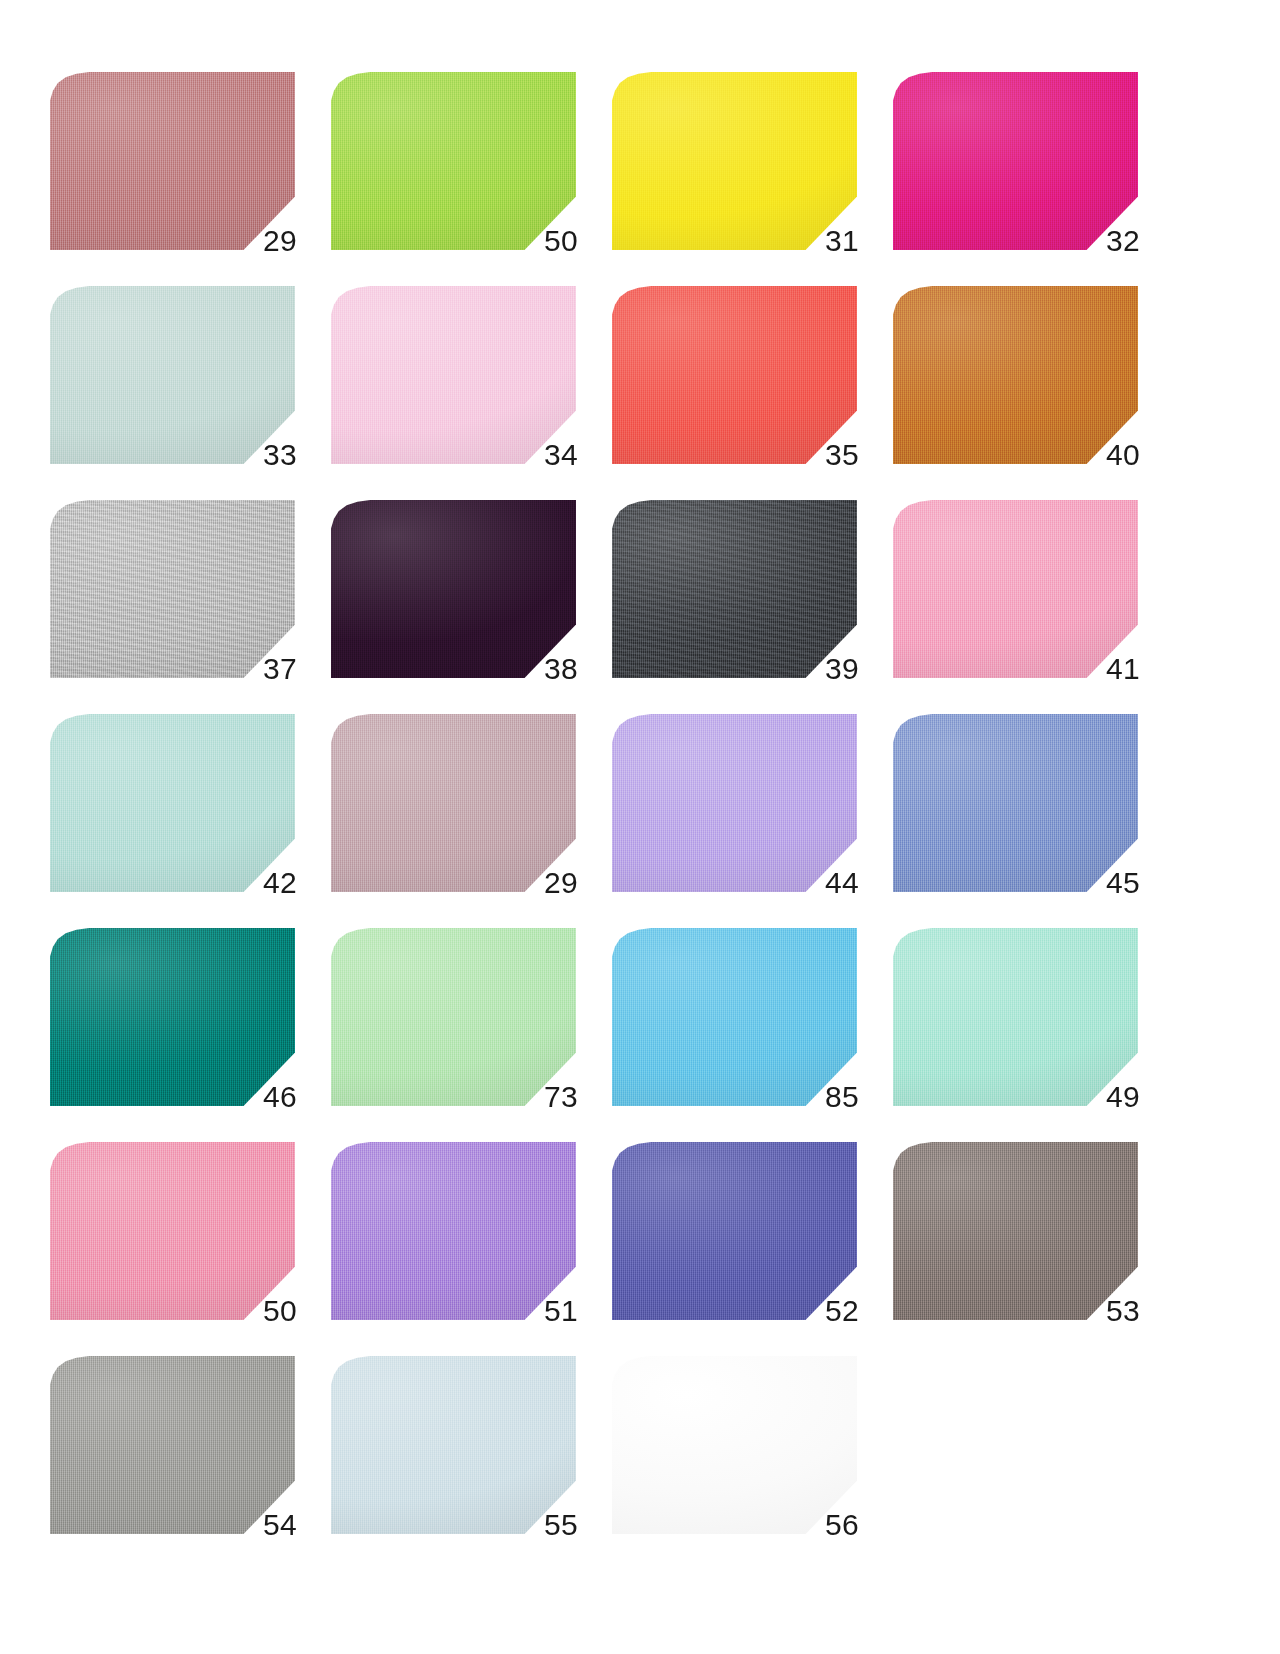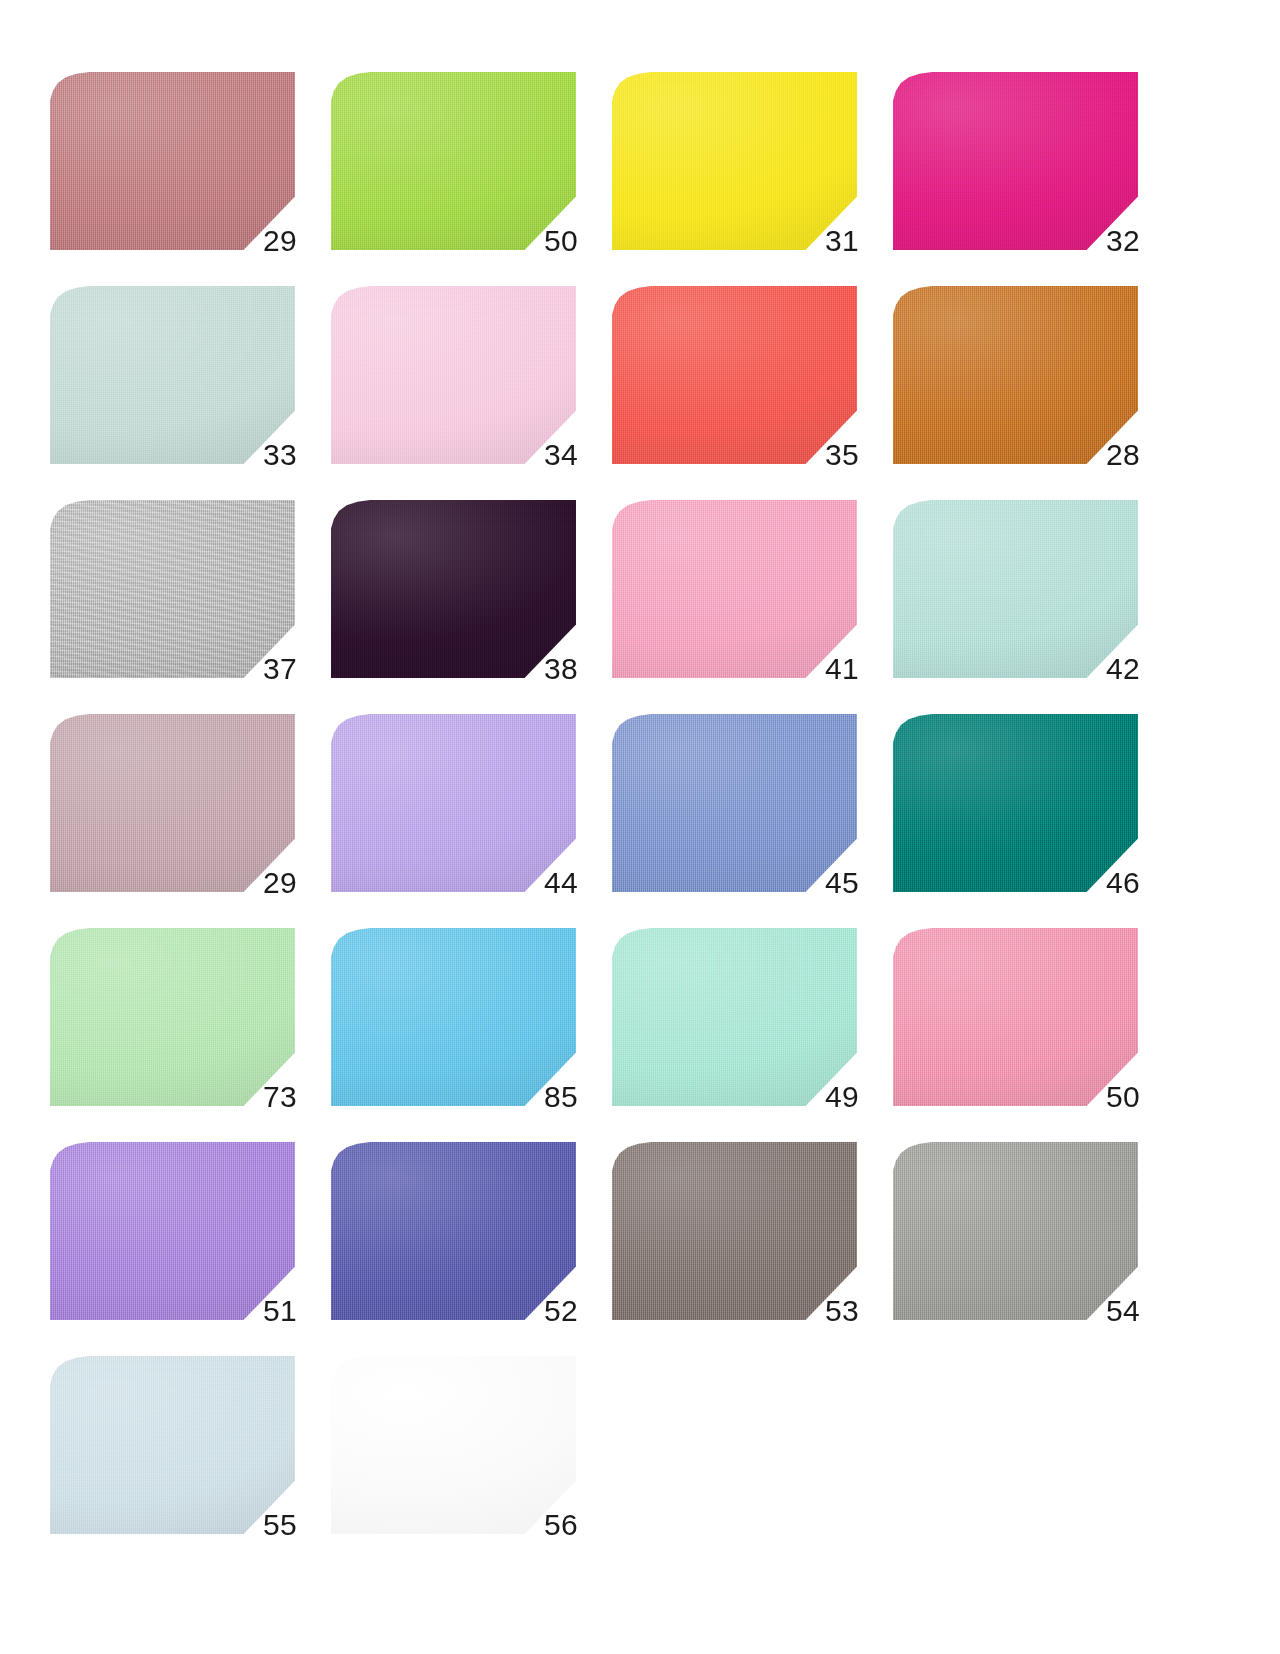--- a/index.html
+++ b/index.html
@@ -176,31 +176,35 @@
       <div class="swatch-cell">
         <div class="swatch-chip" style="background-color: rgb(246, 201, 224);"></div>
         <div class="swatch-number">34</div>
       </div>
       <div class="swatch-cell">
         <div class="swatch-chip" style="background-color: rgb(242, 87, 79);"></div>
         <div class="swatch-number">35</div>
       </div>
       <div class="swatch-cell">
         <div class="swatch-chip" style="background-color: rgb(196, 113, 42);"></div>
-        <div class="swatch-number">28</div>
+        <div class="swatch-number">40</div>
       </div>
       <div class="swatch-cell">
         <div class="swatch-chip heather" style="background-color: rgb(184, 184, 184);"></div>
         <div class="swatch-number">37</div>
       </div>
       <div class="swatch-cell">
         <div class="swatch-chip" style="background-color: rgb(42, 16, 41);"></div>
         <div class="swatch-number">38</div>
       </div>
       <div class="swatch-cell">
+        <div class="swatch-chip heather" style="background-color: rgb(63, 66, 70);"></div>
+        <div class="swatch-number">39</div>
+      </div>
+      <div class="swatch-cell">
         <div class="swatch-chip" style="background-color: rgb(244, 160, 189);"></div>
         <div class="swatch-number">41</div>
       </div>
       <div class="swatch-cell">
         <div class="swatch-chip" style="background-color: rgb(179, 221, 214);"></div>
         <div class="swatch-number">42</div>
       </div>
       <div class="swatch-cell">
         <div class="swatch-chip" style="background-color: rgb(194, 164, 171);"></div>
         <div class="swatch-number">29</div>

